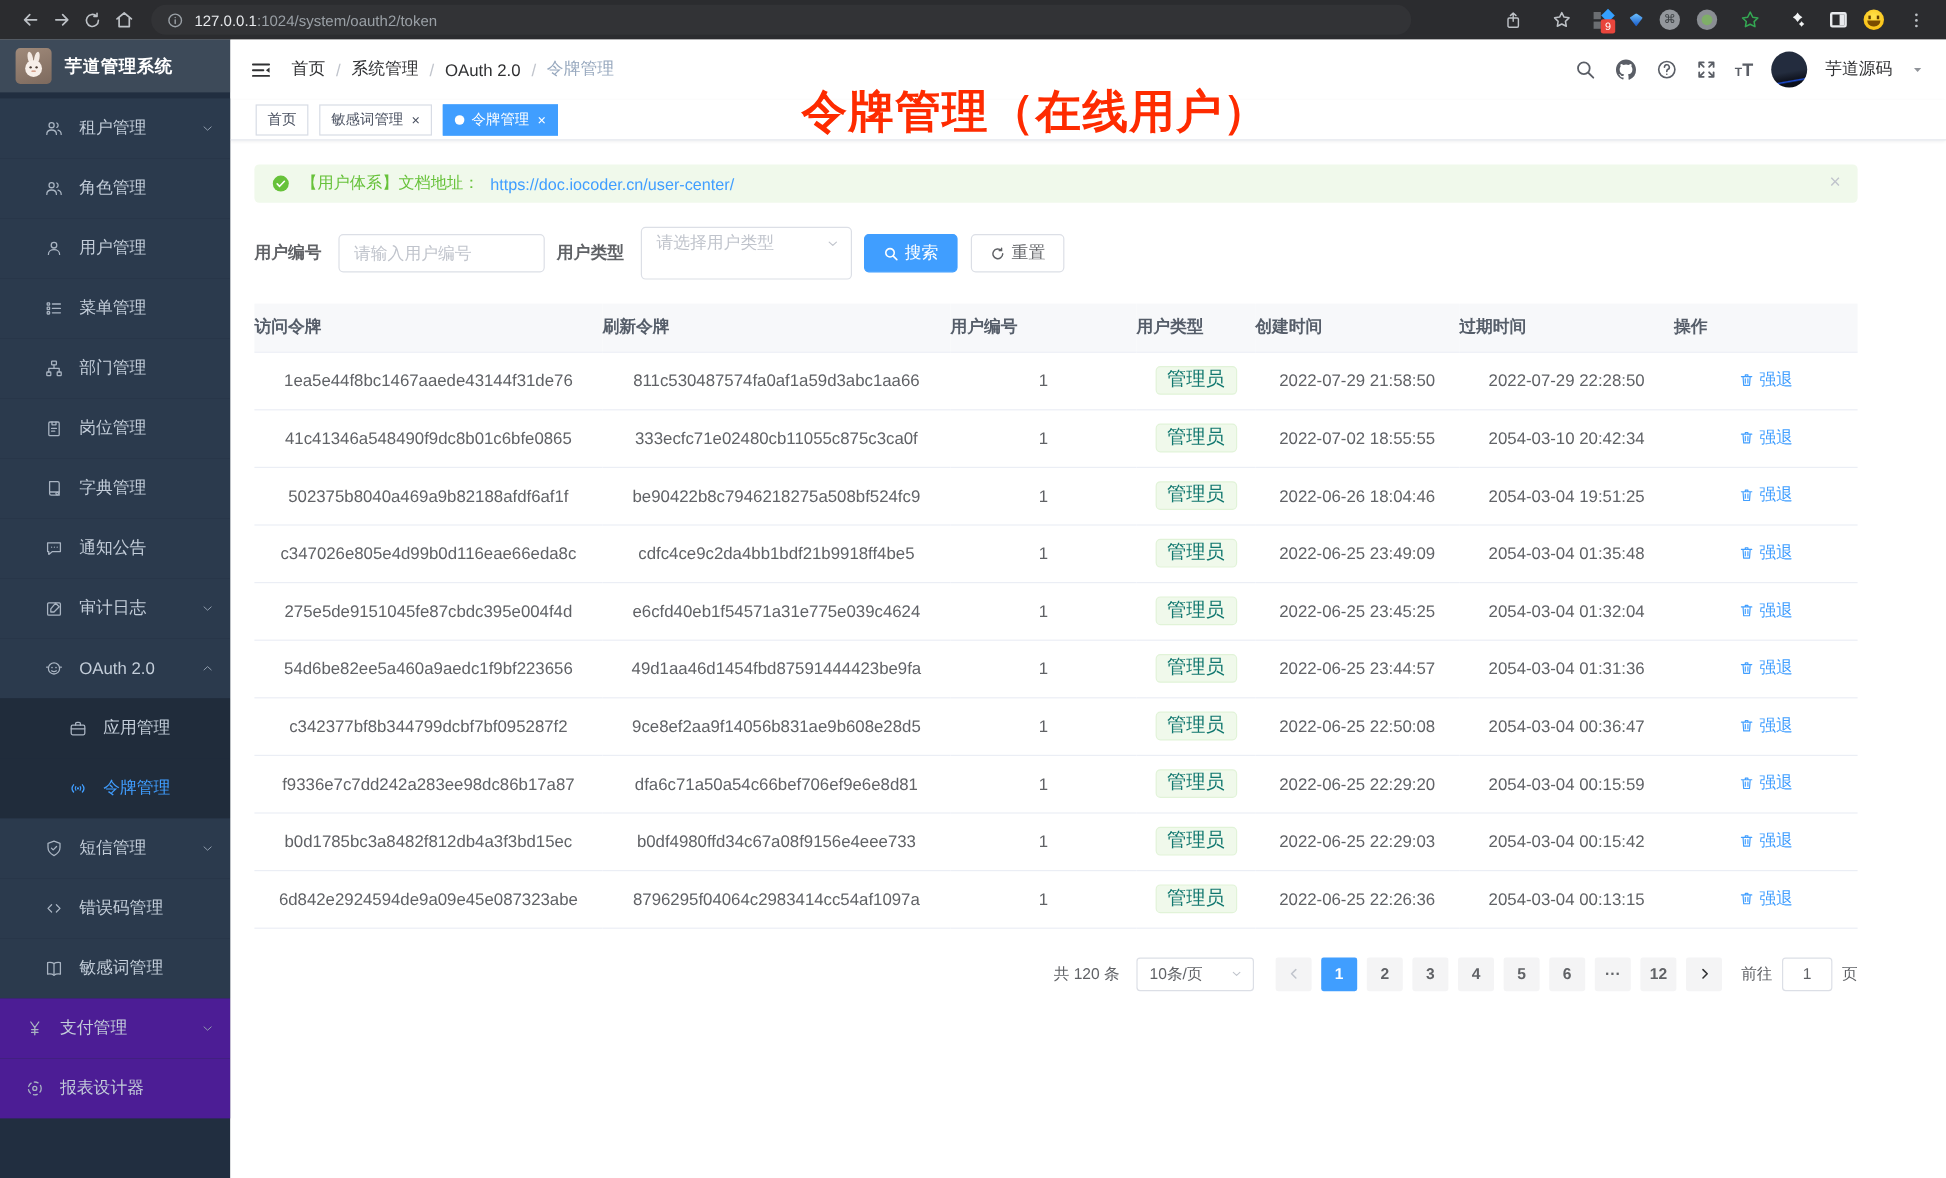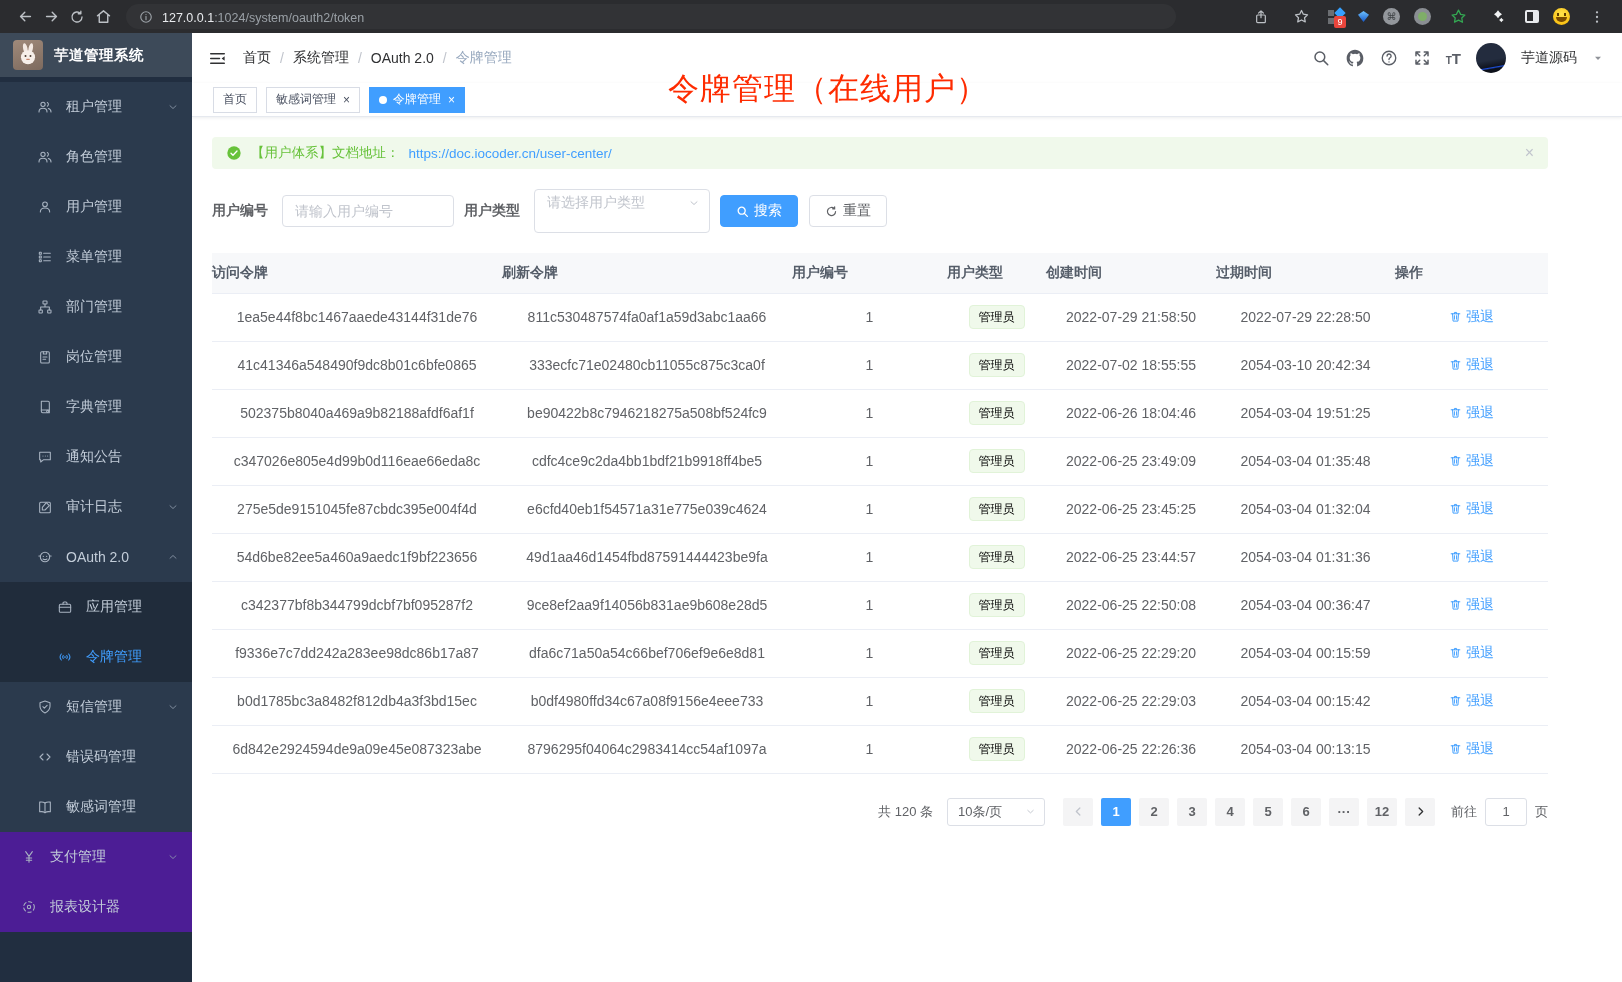--- a/index.html
+++ b/index.html
@@ -84,36 +84,36 @@
 .f-select{width:176px;height:44px;border:1px solid #dcdfe6;border-radius:4px;display:flex;align-items:center;justify-content:space-between;padding:0 9px 16px 12px;color:#c0c4cc;font-size:14px;cursor:pointer;background:#fff}
 .f-select .sel-chev{color:#c0c4cc;display:flex}
 .btn{height:32px;border-radius:4px;display:inline-flex;align-items:center;gap:5px;font-size:14px;padding:0 15px;cursor:pointer;border:1px solid;font-family:inherit}
 .btn-primary{background:#409eff;border-color:#409eff;color:#fff;margin-left:10px}
 .btn-plain{background:#fff;border-color:#dcdfe6;color:#606266;margin-left:11px}
 
 .table-wrap{margin-top:20px;width:1336px}
 table{border-collapse:collapse;table-layout:fixed;width:1336px;font-size:14px}
 thead th{height:40px;background:#f7f8fa;color:#555d69;font-weight:700;text-align:left;border-bottom:1px solid #ebeef5}
 tbody td{height:48px;text-align:center;color:#606266;border-bottom:1px solid #ebeef5;white-space:nowrap;overflow:hidden}
-.tag-admin{display:inline-block;padding:0 9px;height:24px;line-height:22px;background:#f0f9eb;border:1px solid #e1f3d8;color:#000000;border-radius:4px;font-size:12px}
+.tag-admin{display:inline-block;padding:0 9px;height:24px;line-height:22px;background:#f0f9eb;border:1px solid #e1f3d8;color:#0f766e;border-radius:4px;font-size:16px}
 .op{color:#409eff;display:inline-flex;align-items:center;gap:4px;cursor:pointer}
 
 .pagination{width:1336px;display:flex;justify-content:flex-end;align-items:center;margin-top:24px;font-size:13px;color:#606266;gap:8px}
 .pg-total{margin-right:6px}
 .pg-size{width:98px;height:28px;border:1px solid #dcdfe6;border-radius:3px;display:flex;align-items:center;justify-content:space-between;padding:0 8px 0 10px;color:#606266;cursor:pointer;background:#fff;margin-right:10px}
 .pg-size .sel-chev{color:#c0c4cc;display:flex}
 .pages{display:flex;gap:8px;align-items:center}
 .pg-btn{min-width:30px;height:28px;background:#f4f4f5;border-radius:2px;display:flex;align-items:center;justify-content:center;font-size:13px;color:#606266;font-weight:700;cursor:pointer;padding:0 4px}
 .pg-btn.active{background:#409eff;color:#fff}
 .pg-prev{color:#c0c4cc}
 .pg-next{color:#303133}
 .pg-goto{display:flex;align-items:center;gap:8px;margin-left:8px}
 .pg-input{width:42px;height:28px;border:1px solid #dcdfe6;border-radius:3px;text-align:center;font-size:13px;color:#606266;outline:none;font-family:inherit}
 
-.annotation{position:absolute;left:668px;top:68px;font-size:31px;font-weight:400;letter-spacing:1px;z-index:60;pointer-events:none}
+.annotation{position:absolute;left:668px;top:68px;font-size:38px;font-weight:700;letter-spacing:1px;z-index:60;pointer-events:none}
 </style>
 </head>
 <body>
 
 <div class="browser-bar">
   <span class="bicon">
       <svg viewBox="0 0 24 24" width="17" height="17" fill="none" stroke="currentColor" stroke-width="2" stroke-linecap="round" stroke-linejoin="round">
         <path d="M19 12H5M11 6l-6 6 6 6"></path>
       </svg>
     </span>

